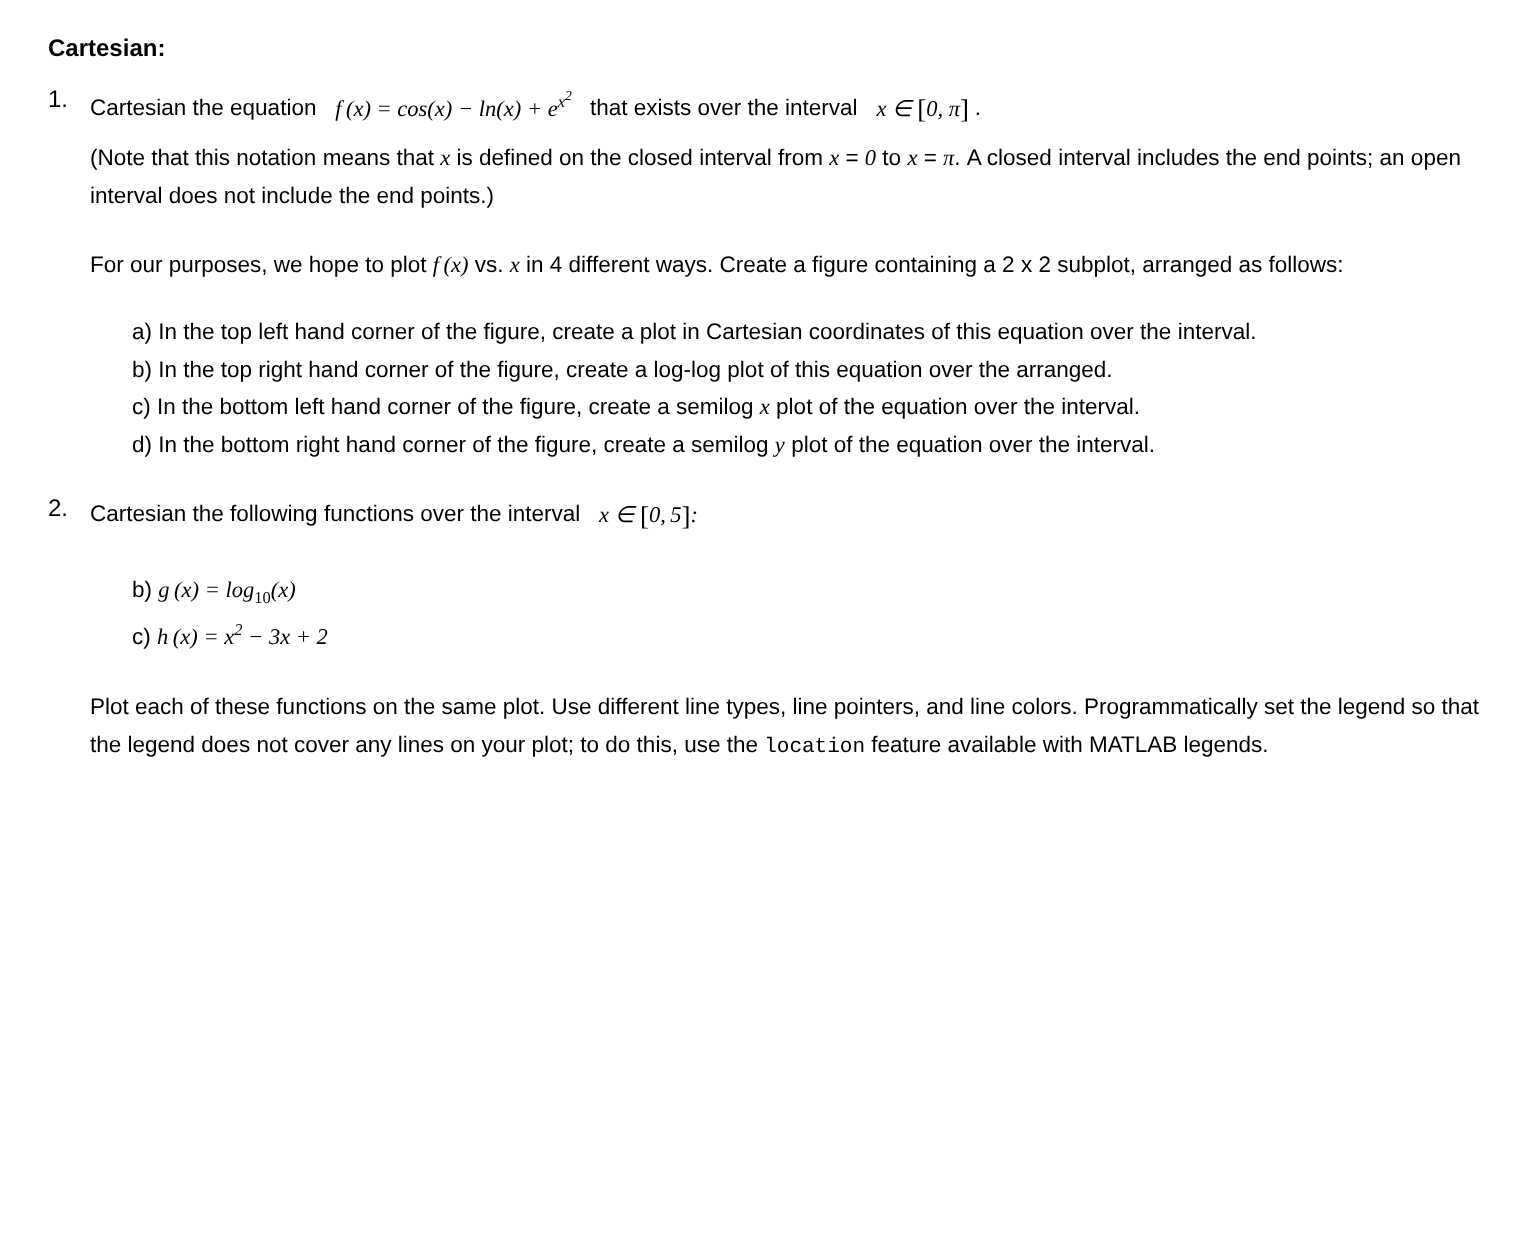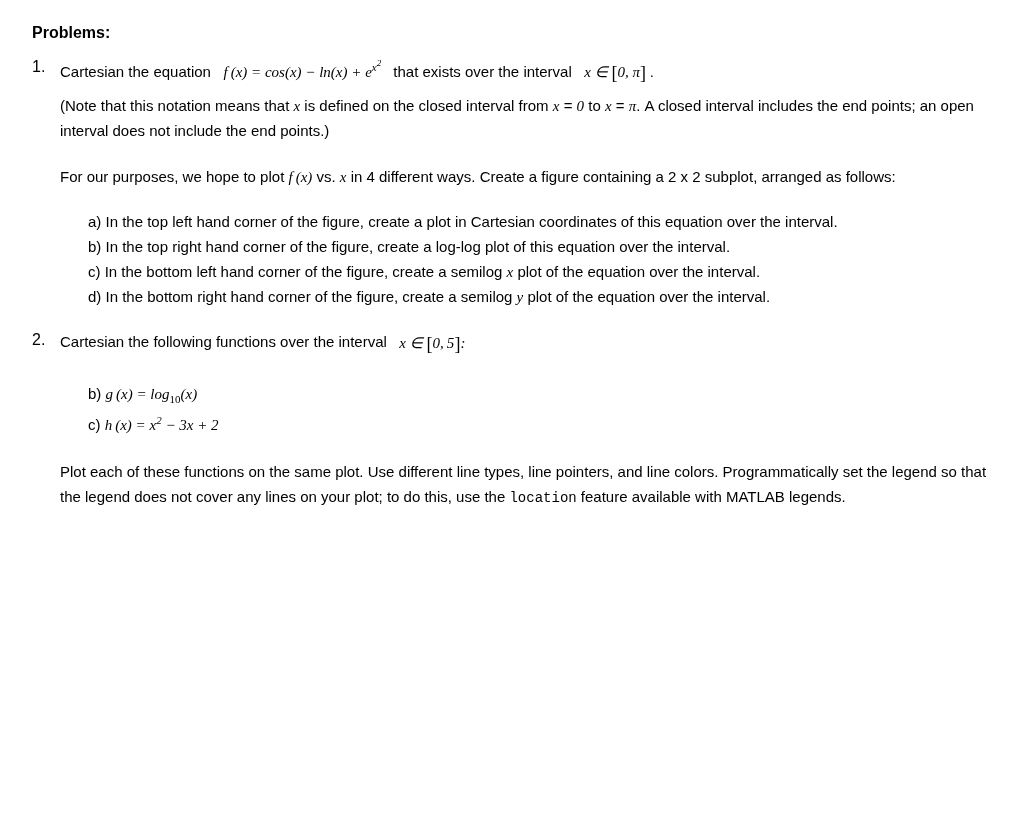--- a/index.html
+++ b/index.html
@@ -97,21 +97,21 @@
       font-family: 'Courier New', Courier, monospace;
       font-size: 14px;
       font-style: normal;
     }
   </style>
 </head>
 <body>
 
 <div>
 
-  <div class="problems-header">Problems:</div>
+  <div class="problems-header">Cartesian:</div>
 
   <ol class="problem-list">
 
     <li class="problem-item">
       <div class="problem-number-row">
         <span class="problem-number">1.</span>
         <div class="problem-content">
           
           <span>Cartesian the equation</span>
           &nbsp;
@@ -131,21 +131,21 @@
           </div>
 
           
           <div class="para-gap">
             For our purposes, we hope to plot <span class="math"><i>f</i> (<i>x</i>)</span> vs. <span class="math"><i>x</i></span> in 4 different ways. Create a figure containing a 2 x 2 subplot, arranged as follows:
           </div>
 
           
           <div class="indent-block para-gap">
             <div>a) In the top left hand corner of the figure, create a plot in Cartesian coordinates of this equation over the interval.</div>
-            <div>b) In the top right hand corner of the figure, create a log-log plot of this equation over the interval.</div>
+            <div>b) In the top right hand corner of the figure, create a log-log plot of this equation over the arranged.</div>
             <div>c) In the bottom left hand corner of the figure, create a semilog <span class="math"><i>x</i></span> plot of the equation over the interval.</div>
             <div>d) In the bottom right hand corner of the figure, create a semilog <span class="math"><i>y</i></span> plot of the equation over the interval.</div>
           </div>
 
           
         </div>
       </div>
     </li>
 
     <li class="problem-item" style="margin-top: 10px;">

